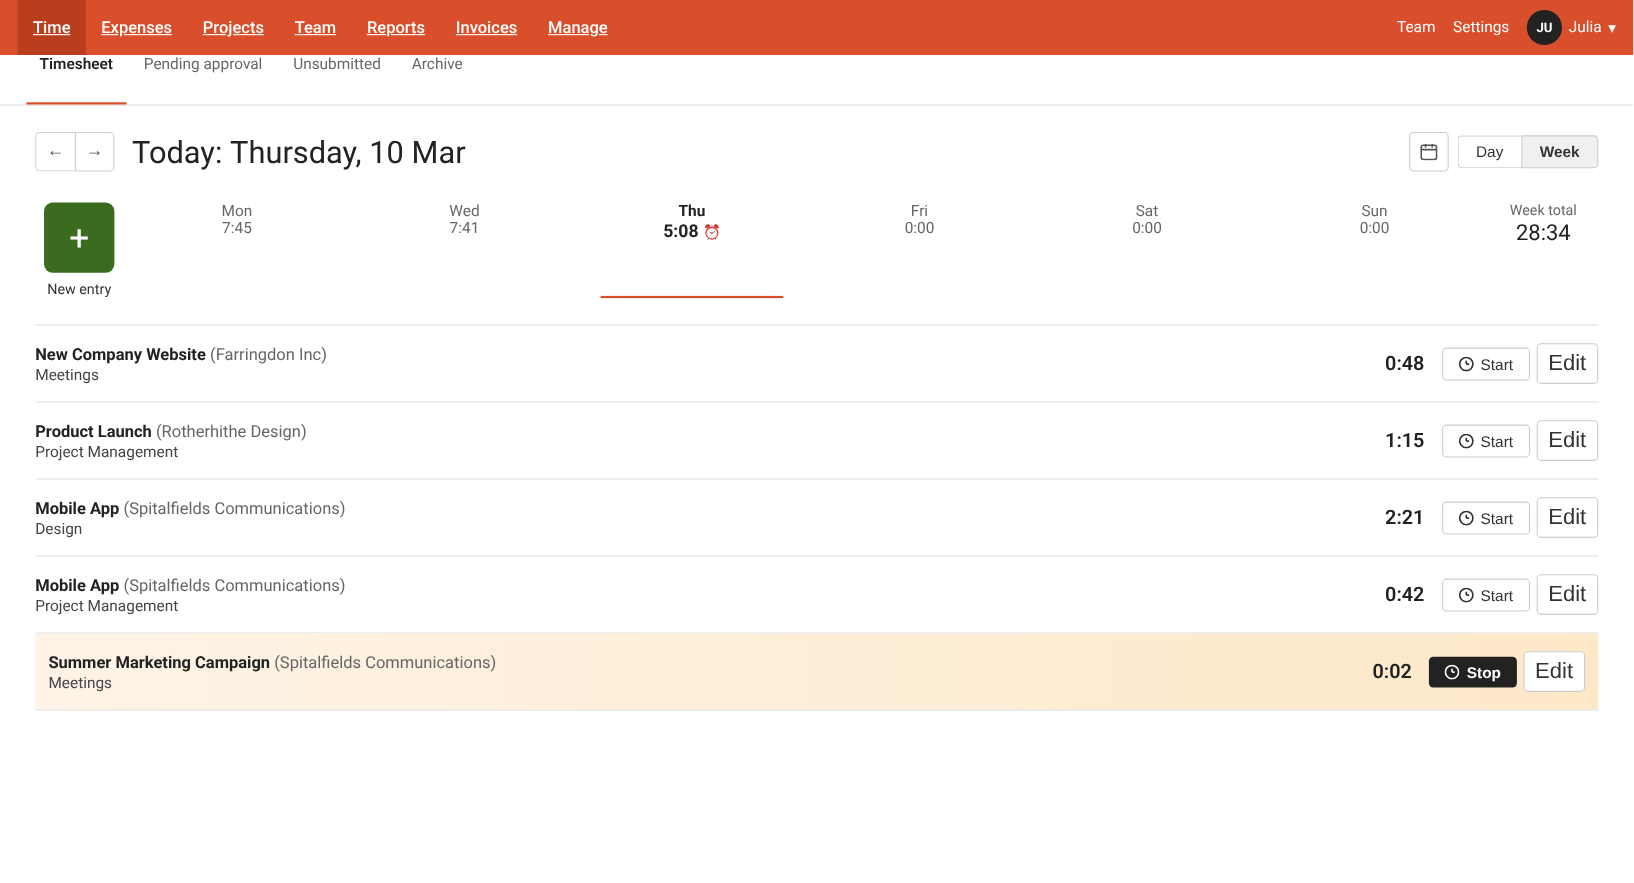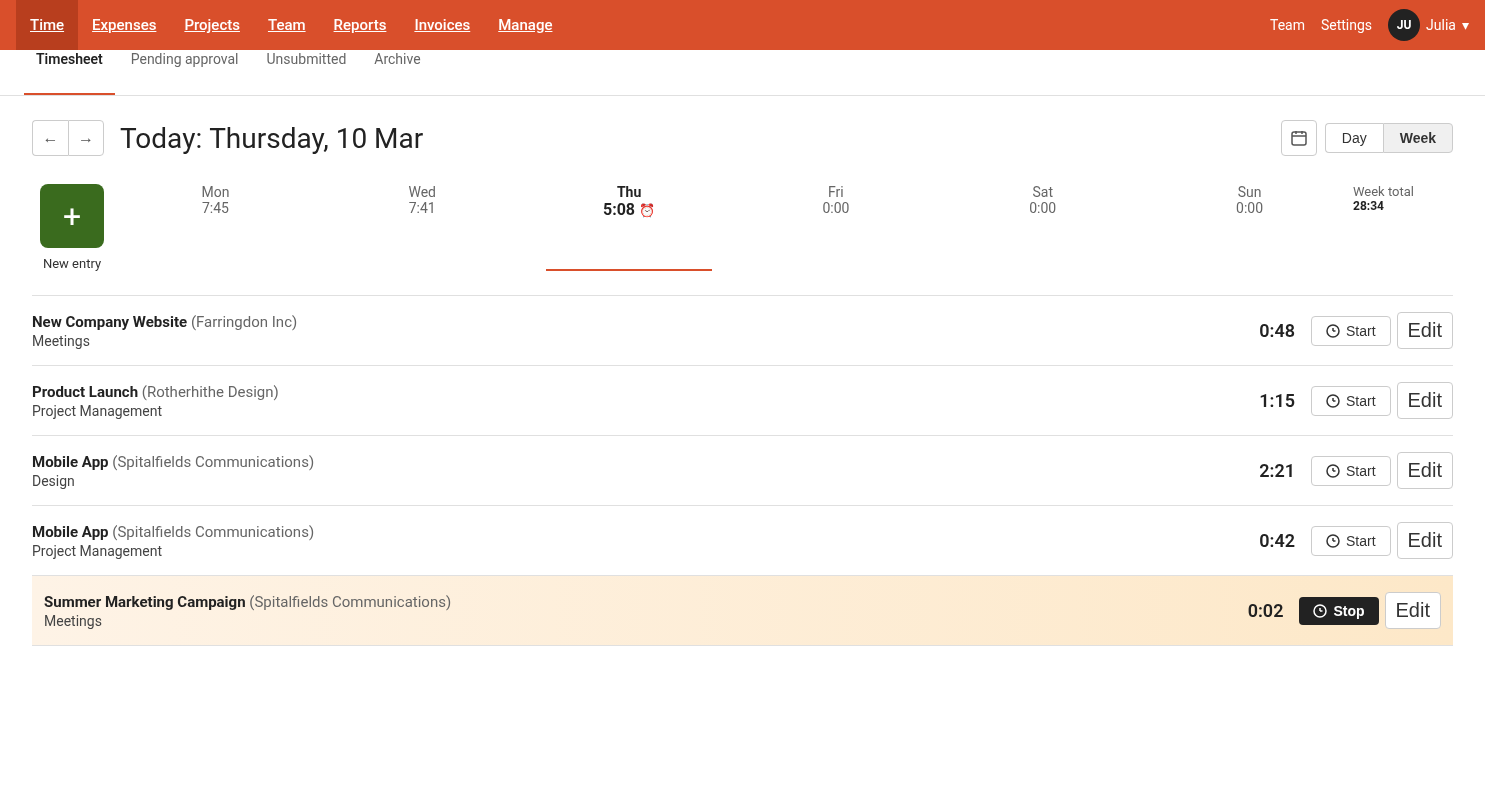--- a/index.html
+++ b/index.html
@@ -154,25 +154,25 @@
     .day-col .underline {
       position: absolute;
       bottom: 0;
       left: 10%;
       width: 80%;
       height: 2px;
       background: #d94f2b;
     }
     .week-total-col {
       width: 100px;
-      text-align: left;
+      text-align: center;
       padding: 8px 0;
     }
     .week-total-col .wt-label { font-size: 13px; color: #666; }
-    .week-total-col .wt-value { font-size: 12px; font-weight: 700; color: #222; }
+    .week-total-col .wt-value { font-size: 20px; font-weight: 400; color: #222; }
 
     
     .entries-table { width: 100%; border-top: 1px solid #e0e0e0; }
     .entry-row {
       display: flex;
       align-items: center;
       padding: 16px 0;
       border-bottom: 1px solid #e0e0e0;
     }
     .entry-row.running {

